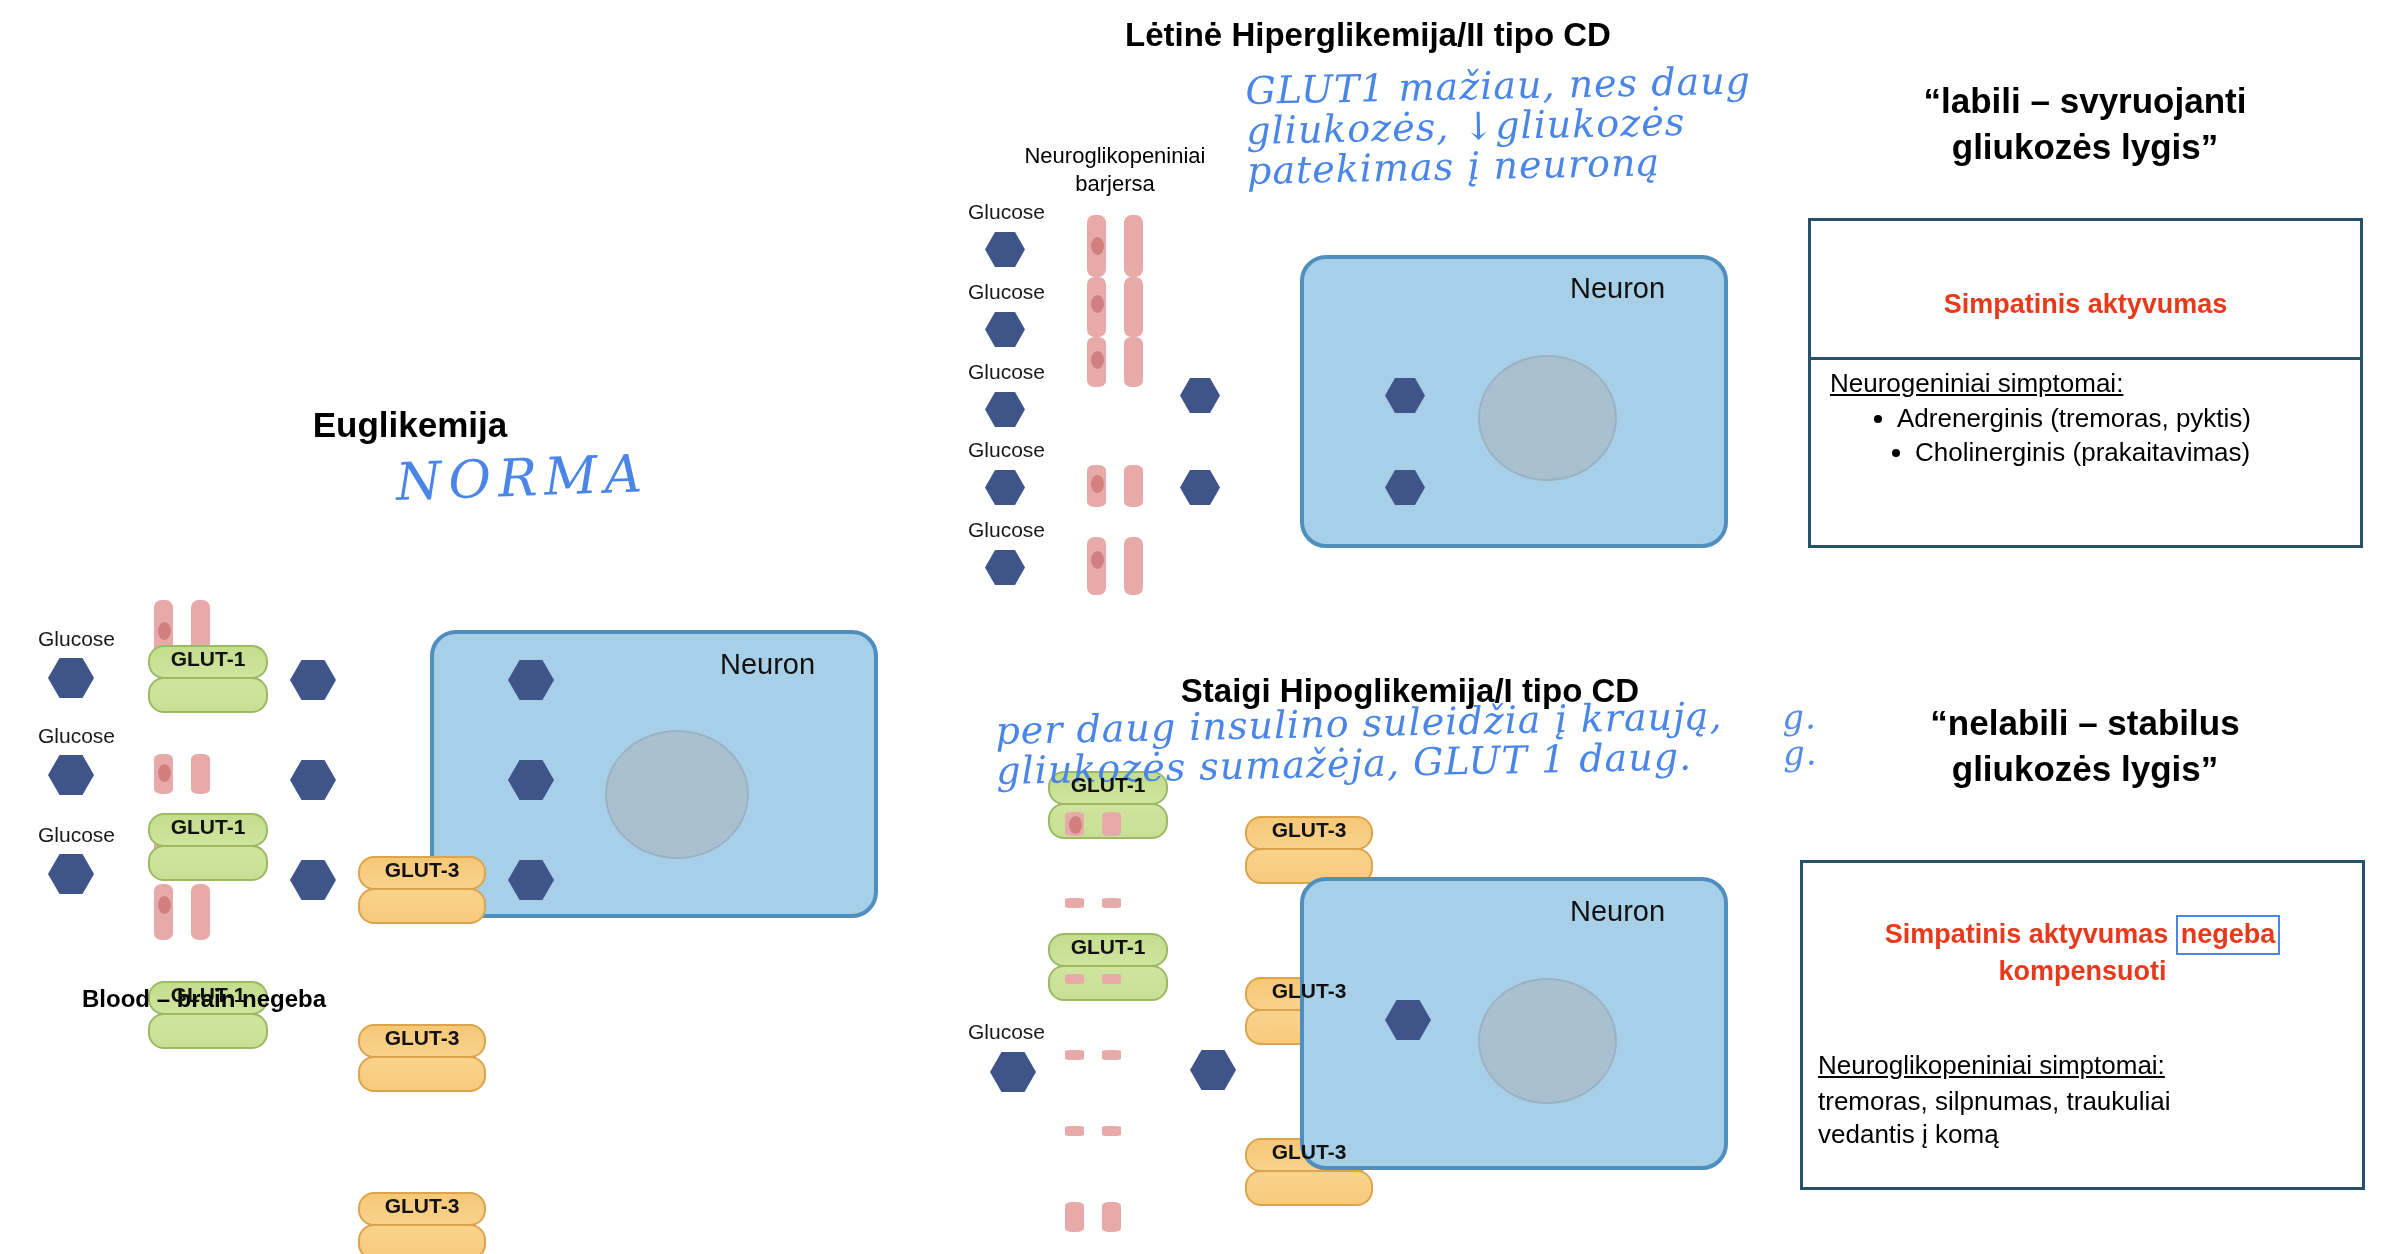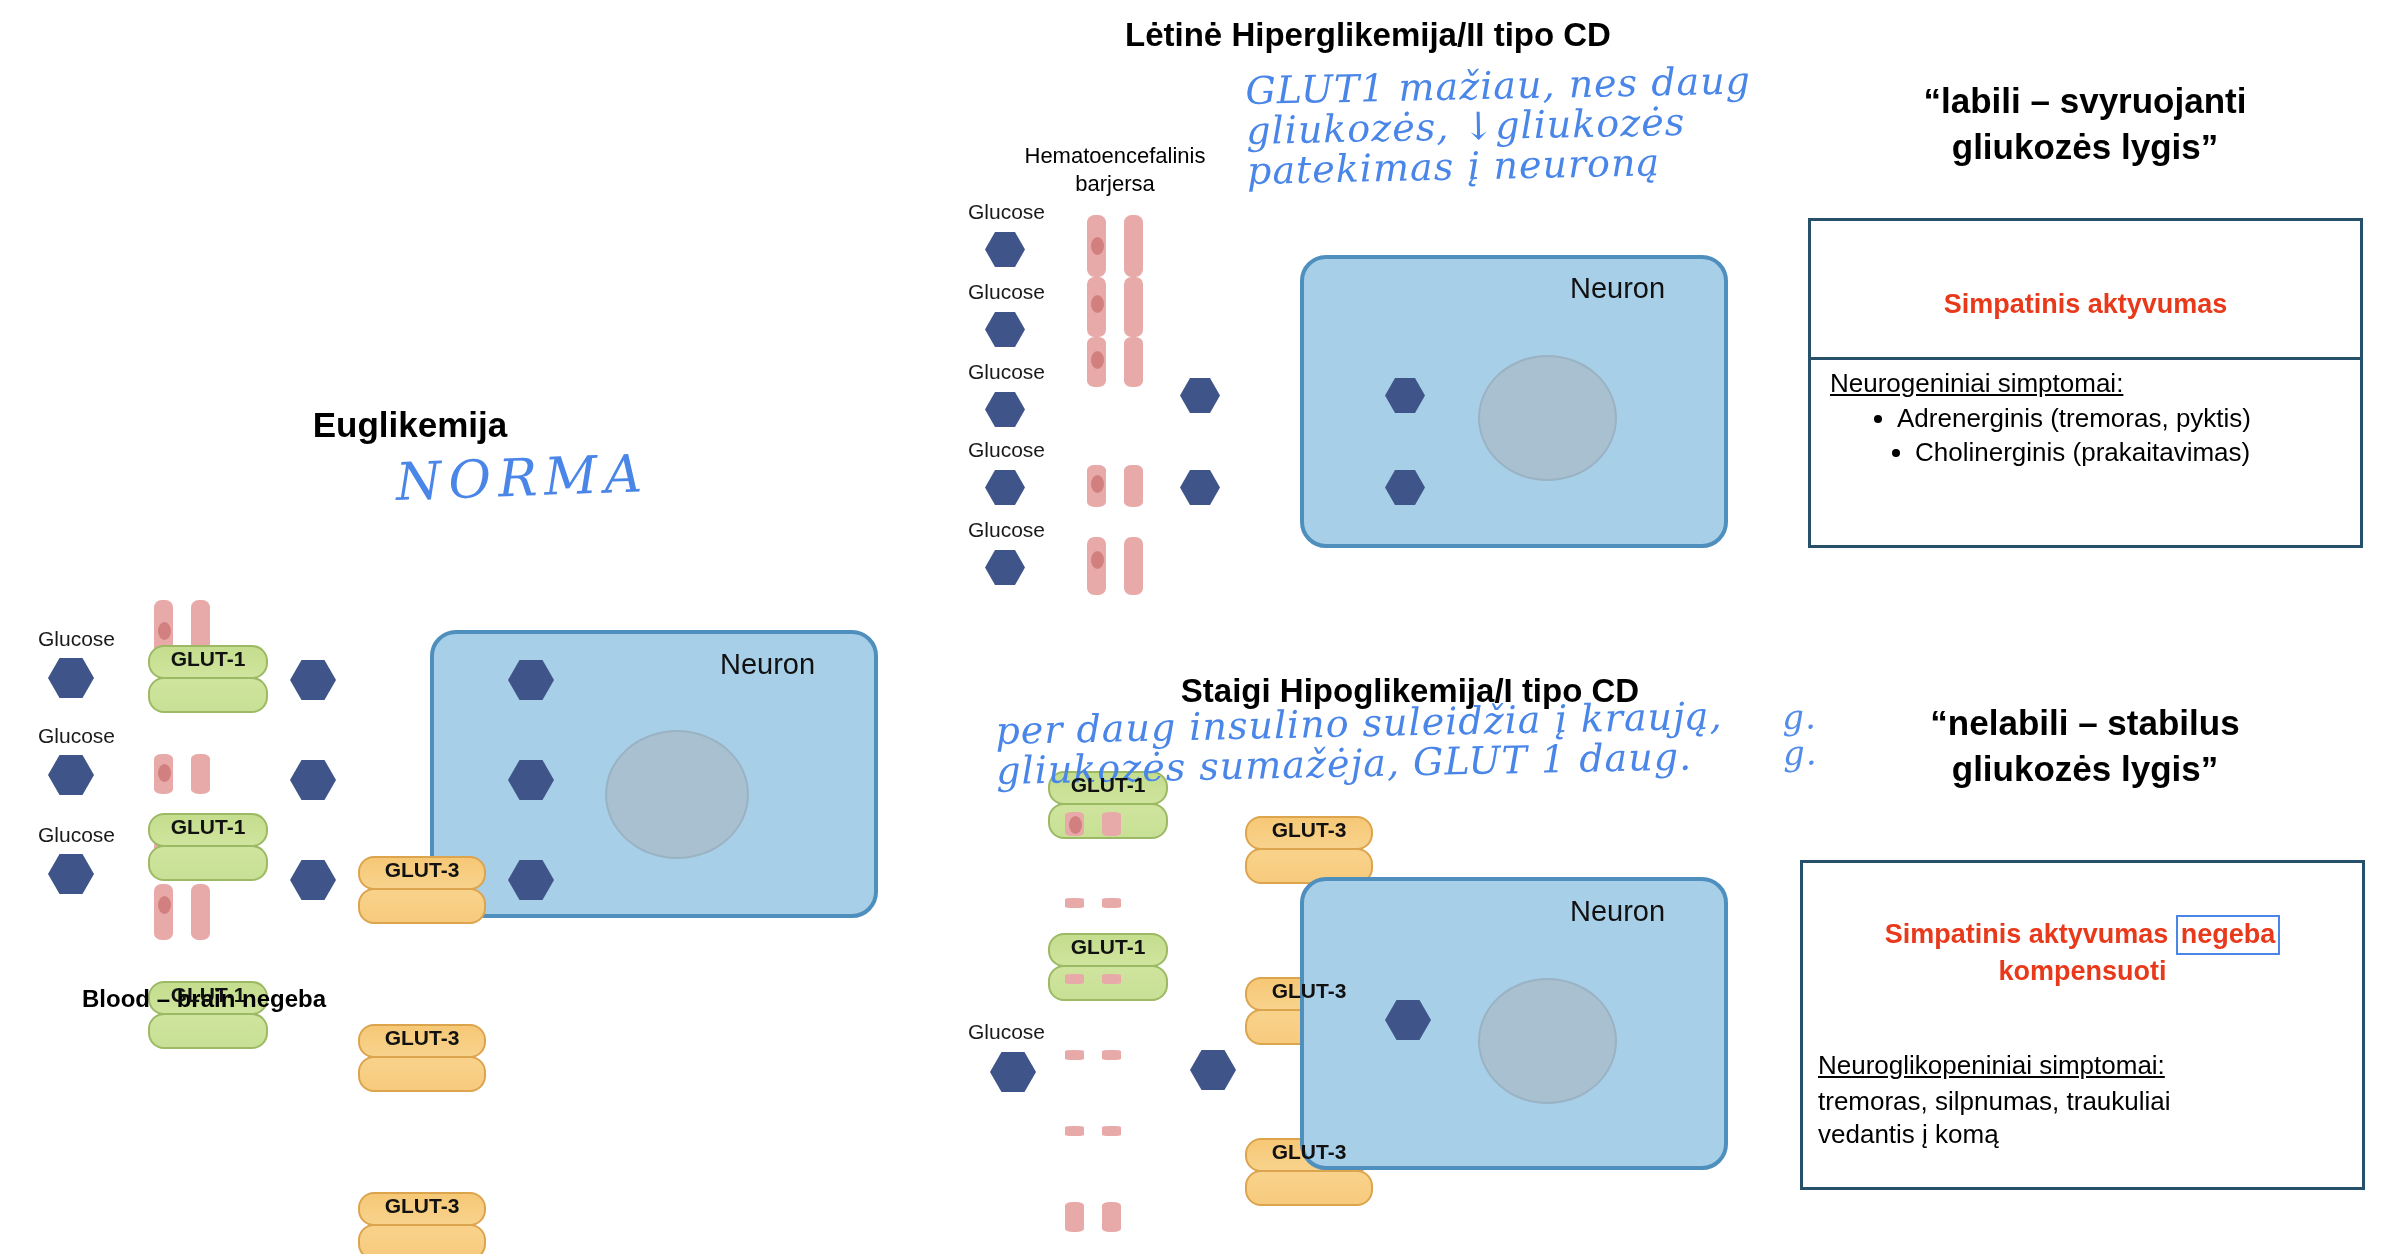--- a/index.html
+++ b/index.html
@@ -148,21 +148,21 @@
 <div class="abs hex" style="left:508px;top:860px;"></div>
 
 <div class="abs bbb-label" style="left:82px;top:985px;">Blood – brain negeba</div>
 
 <div class="abs panel-title t-hyper" style="left:1058px;top:16px;width:620px;">Lėtinė Hiperglikemija/II tipo CD</div>
 
 <div class="abs hand" style="left:1245px;top:72px;font-size:38px;width:570px;">GLUT1 mažiau, nes daug
 gliukozės, ↓gliukozės
 patekimas į neuroną</div>
 
-<div class="abs" style="left:1010px;top:142px;width:210px;text-align:center;font-size:22px;white-space:pre-line;line-height:1.25;">Hematoencefalinis
+<div class="abs" style="left:1010px;top:142px;width:210px;text-align:center;font-size:22px;white-space:pre-line;line-height:1.25;">Neuroglikopeniniai
 barjersa</div>
 
 <div class="abs" style="left:1085px;top:215px;width:60px;height:380px;">
   <div class="cap-seg" style="height:62px;">
     <div class="nuc" style="left:6px;top:22px;"></div>
     <div class="nuc" style="right:6px;top:22px;"></div>
   </div>
   <div class="cap-seg" style="height:60px;">
     <div class="nuc" style="left:6px;top:18px;"></div>
     <div class="nuc" style="right:6px;top:18px;"></div>

